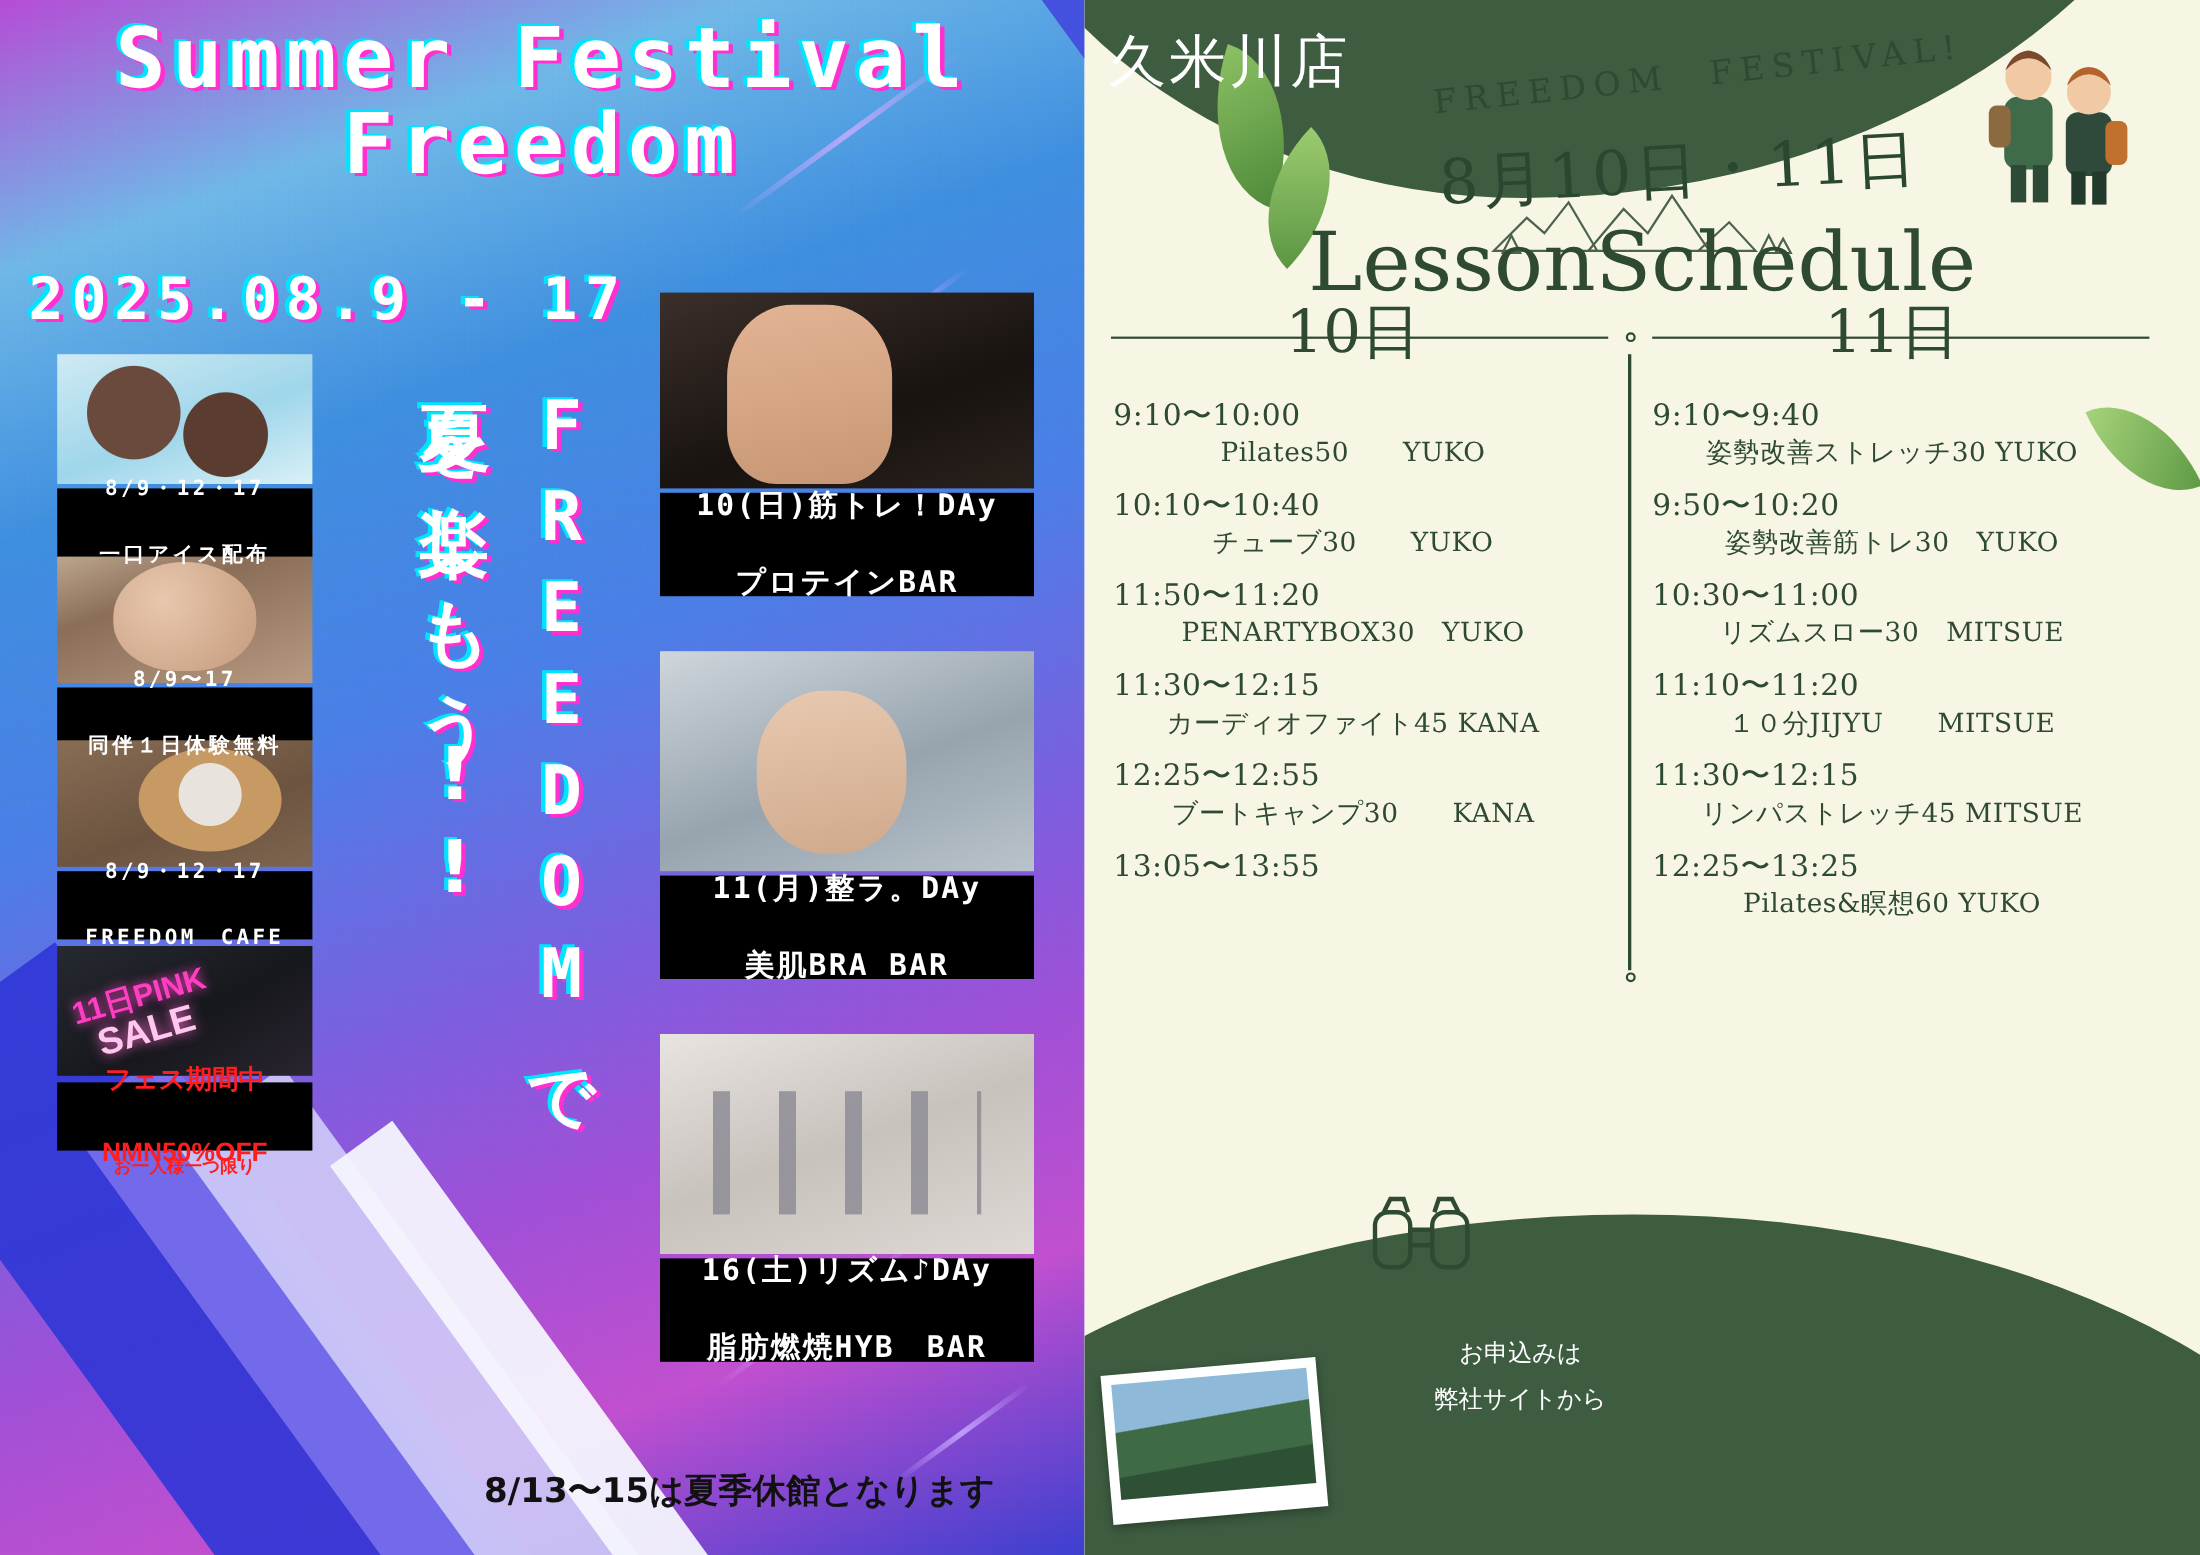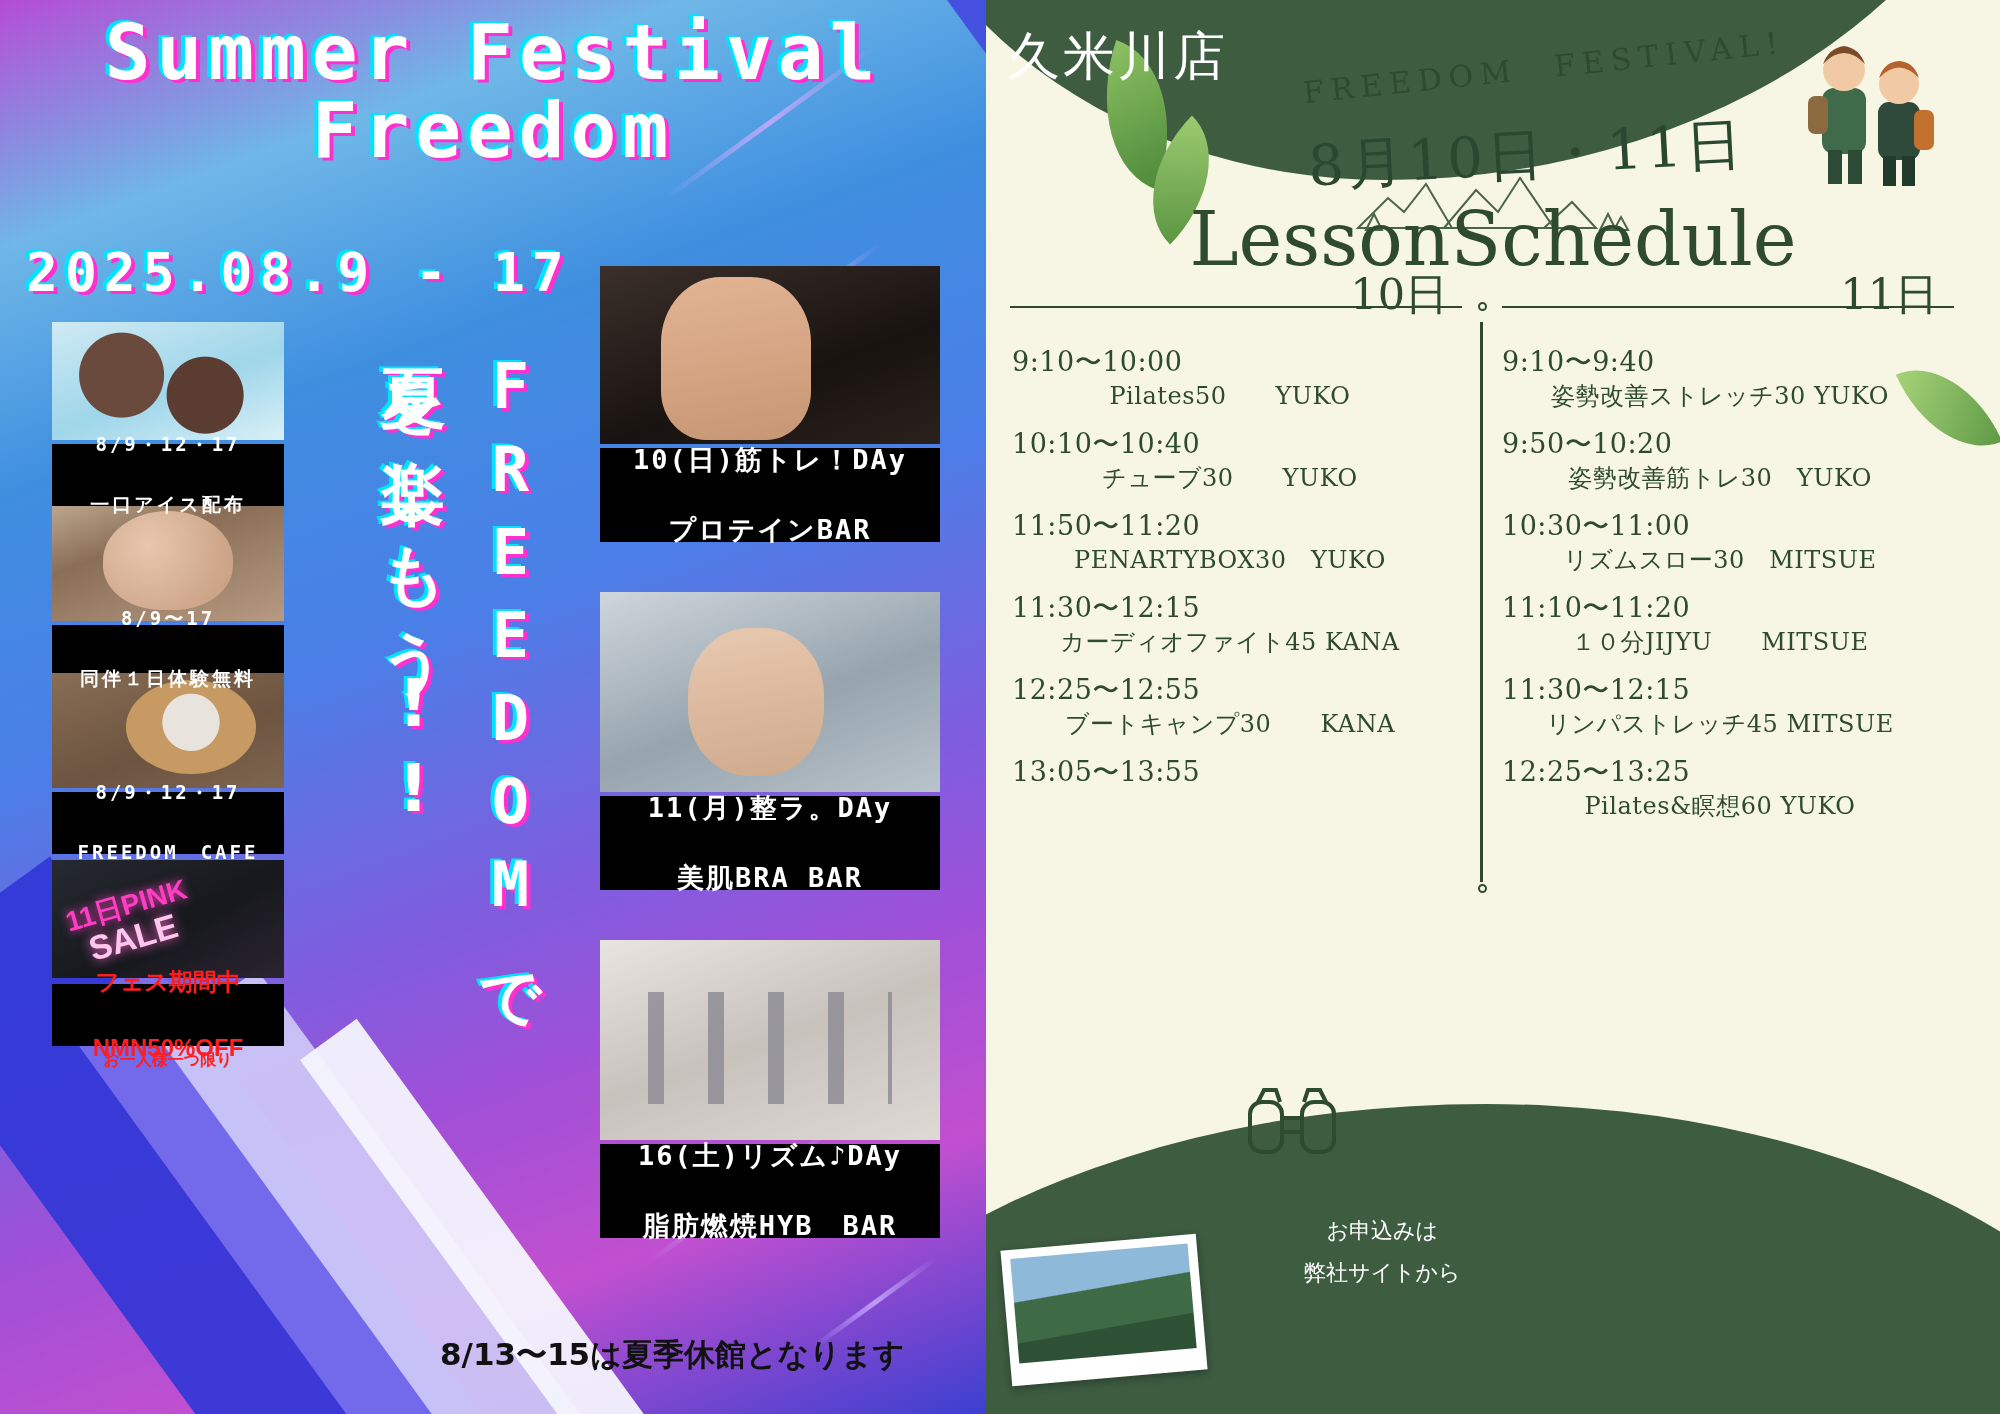--- a/index.html
+++ b/index.html
@@ -121,21 +121,21 @@
   #pol2{left:20px;bottom:36px;width:196px;height:136px;transform:rotate(-5deg);}
   #pol2 .ph{background:linear-gradient(175deg,#8fb9d8 0 36%,#3f6a46 37% 70%,#2e5136 71% 100%);}
 
   #hikers{position:absolute;right:34px;top:18px;z-index:10;}
 
   #mountain{position:absolute;left:50%;top:168px;transform:translateX(-50%);z-index:8;opacity:.85;}
 
   .daycol{position:absolute;top:266px;width:436px;z-index:9;color:#2e4a31;font-family:"DejaVu Serif",serif;}
   #col10{left:26px;}
   #col11{left:516px;}
-  .dayhead{text-align:right;font-size:43px;margin-bottom:20px;}
+  .dayhead{text-align:center;font-size:54px;margin-bottom:20px;}
   .slot{margin-bottom:14px;}
   .slot .tm{font-size:27px;letter-spacing:.5px;}
   .slot .nm{font-size:24px;letter-spacing:.5px;text-align:center;}
   #divider{position:absolute;left:494px;top:322px;width:3px;height:560px;background:#2e4a31;z-index:9;}
   .dot{position:absolute;width:9px;height:9px;border:2px solid #2e4a31;border-radius:50%;z-index:9;}
   .dot.a{left:492px;top:302px;} .dot.b{left:492px;top:884px;}
   .rule{position:absolute;height:2px;background:#2e4a31;z-index:9;}
   .rule.r1{left:24px;top:306px;width:452px;} .rule.r2{left:516px;top:306px;width:452px;}
 
   #apply{position:absolute;left:318px;bottom:120px;z-index:10;color:#fff;font-size:22px;line-height:1.9;

